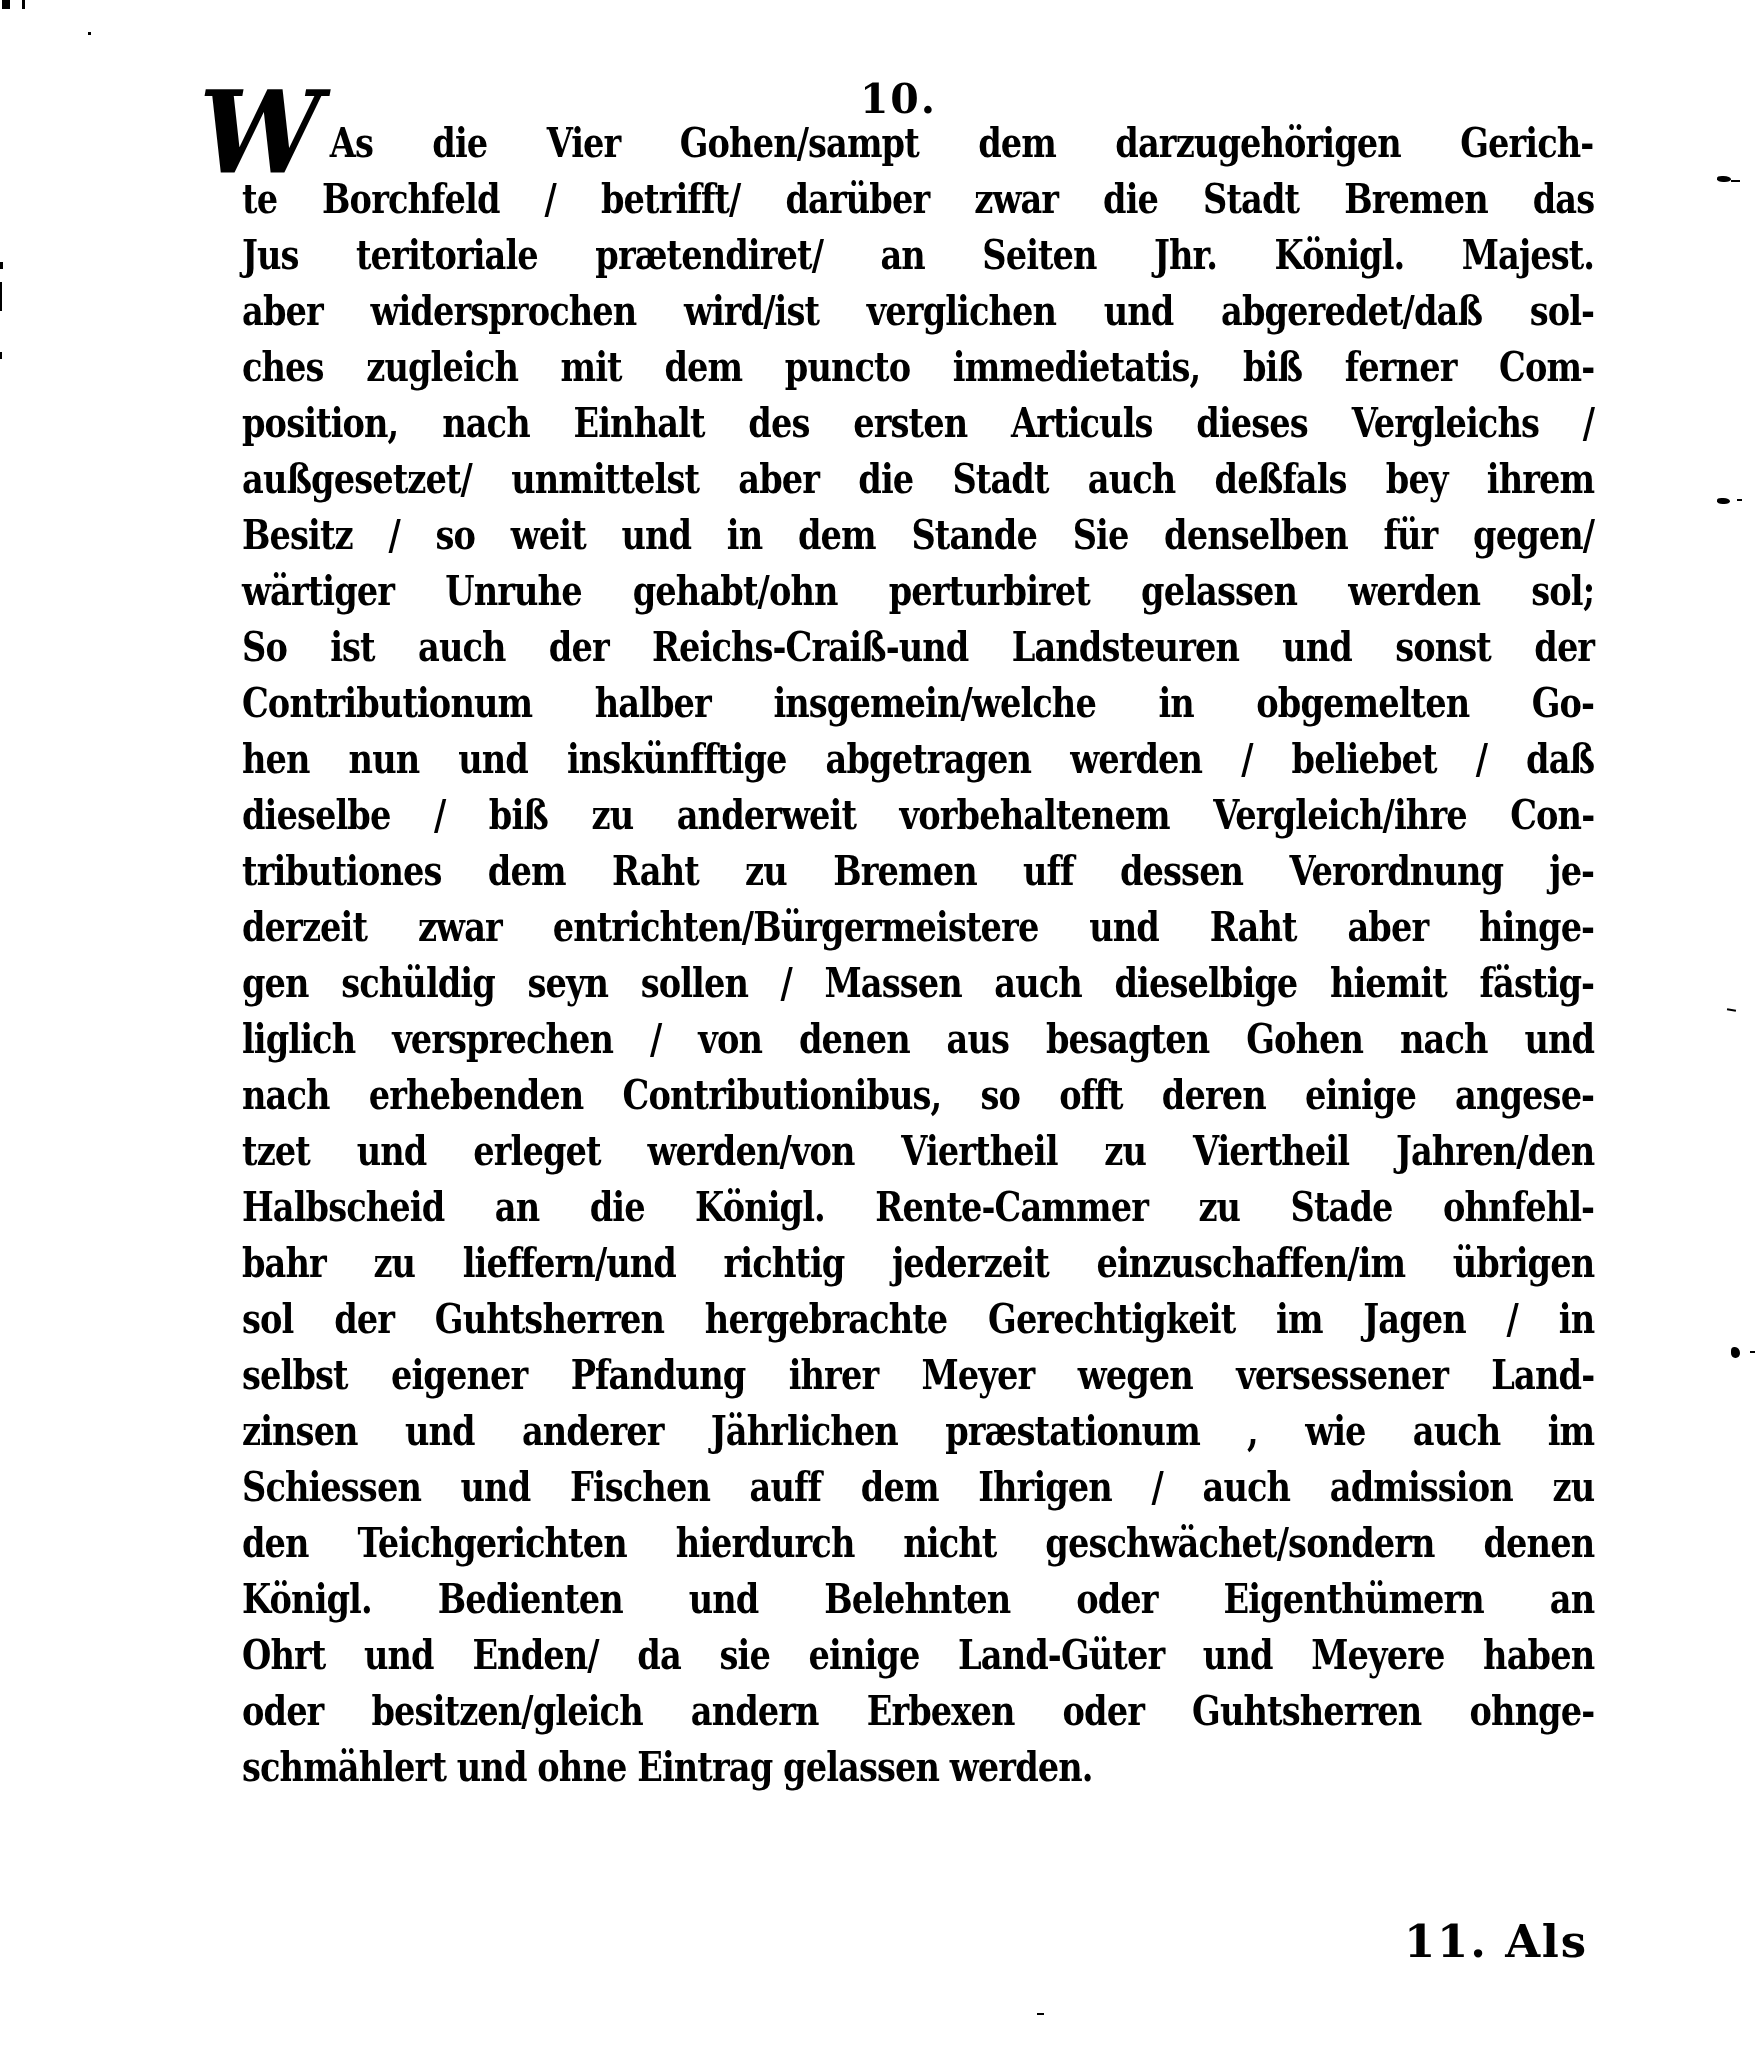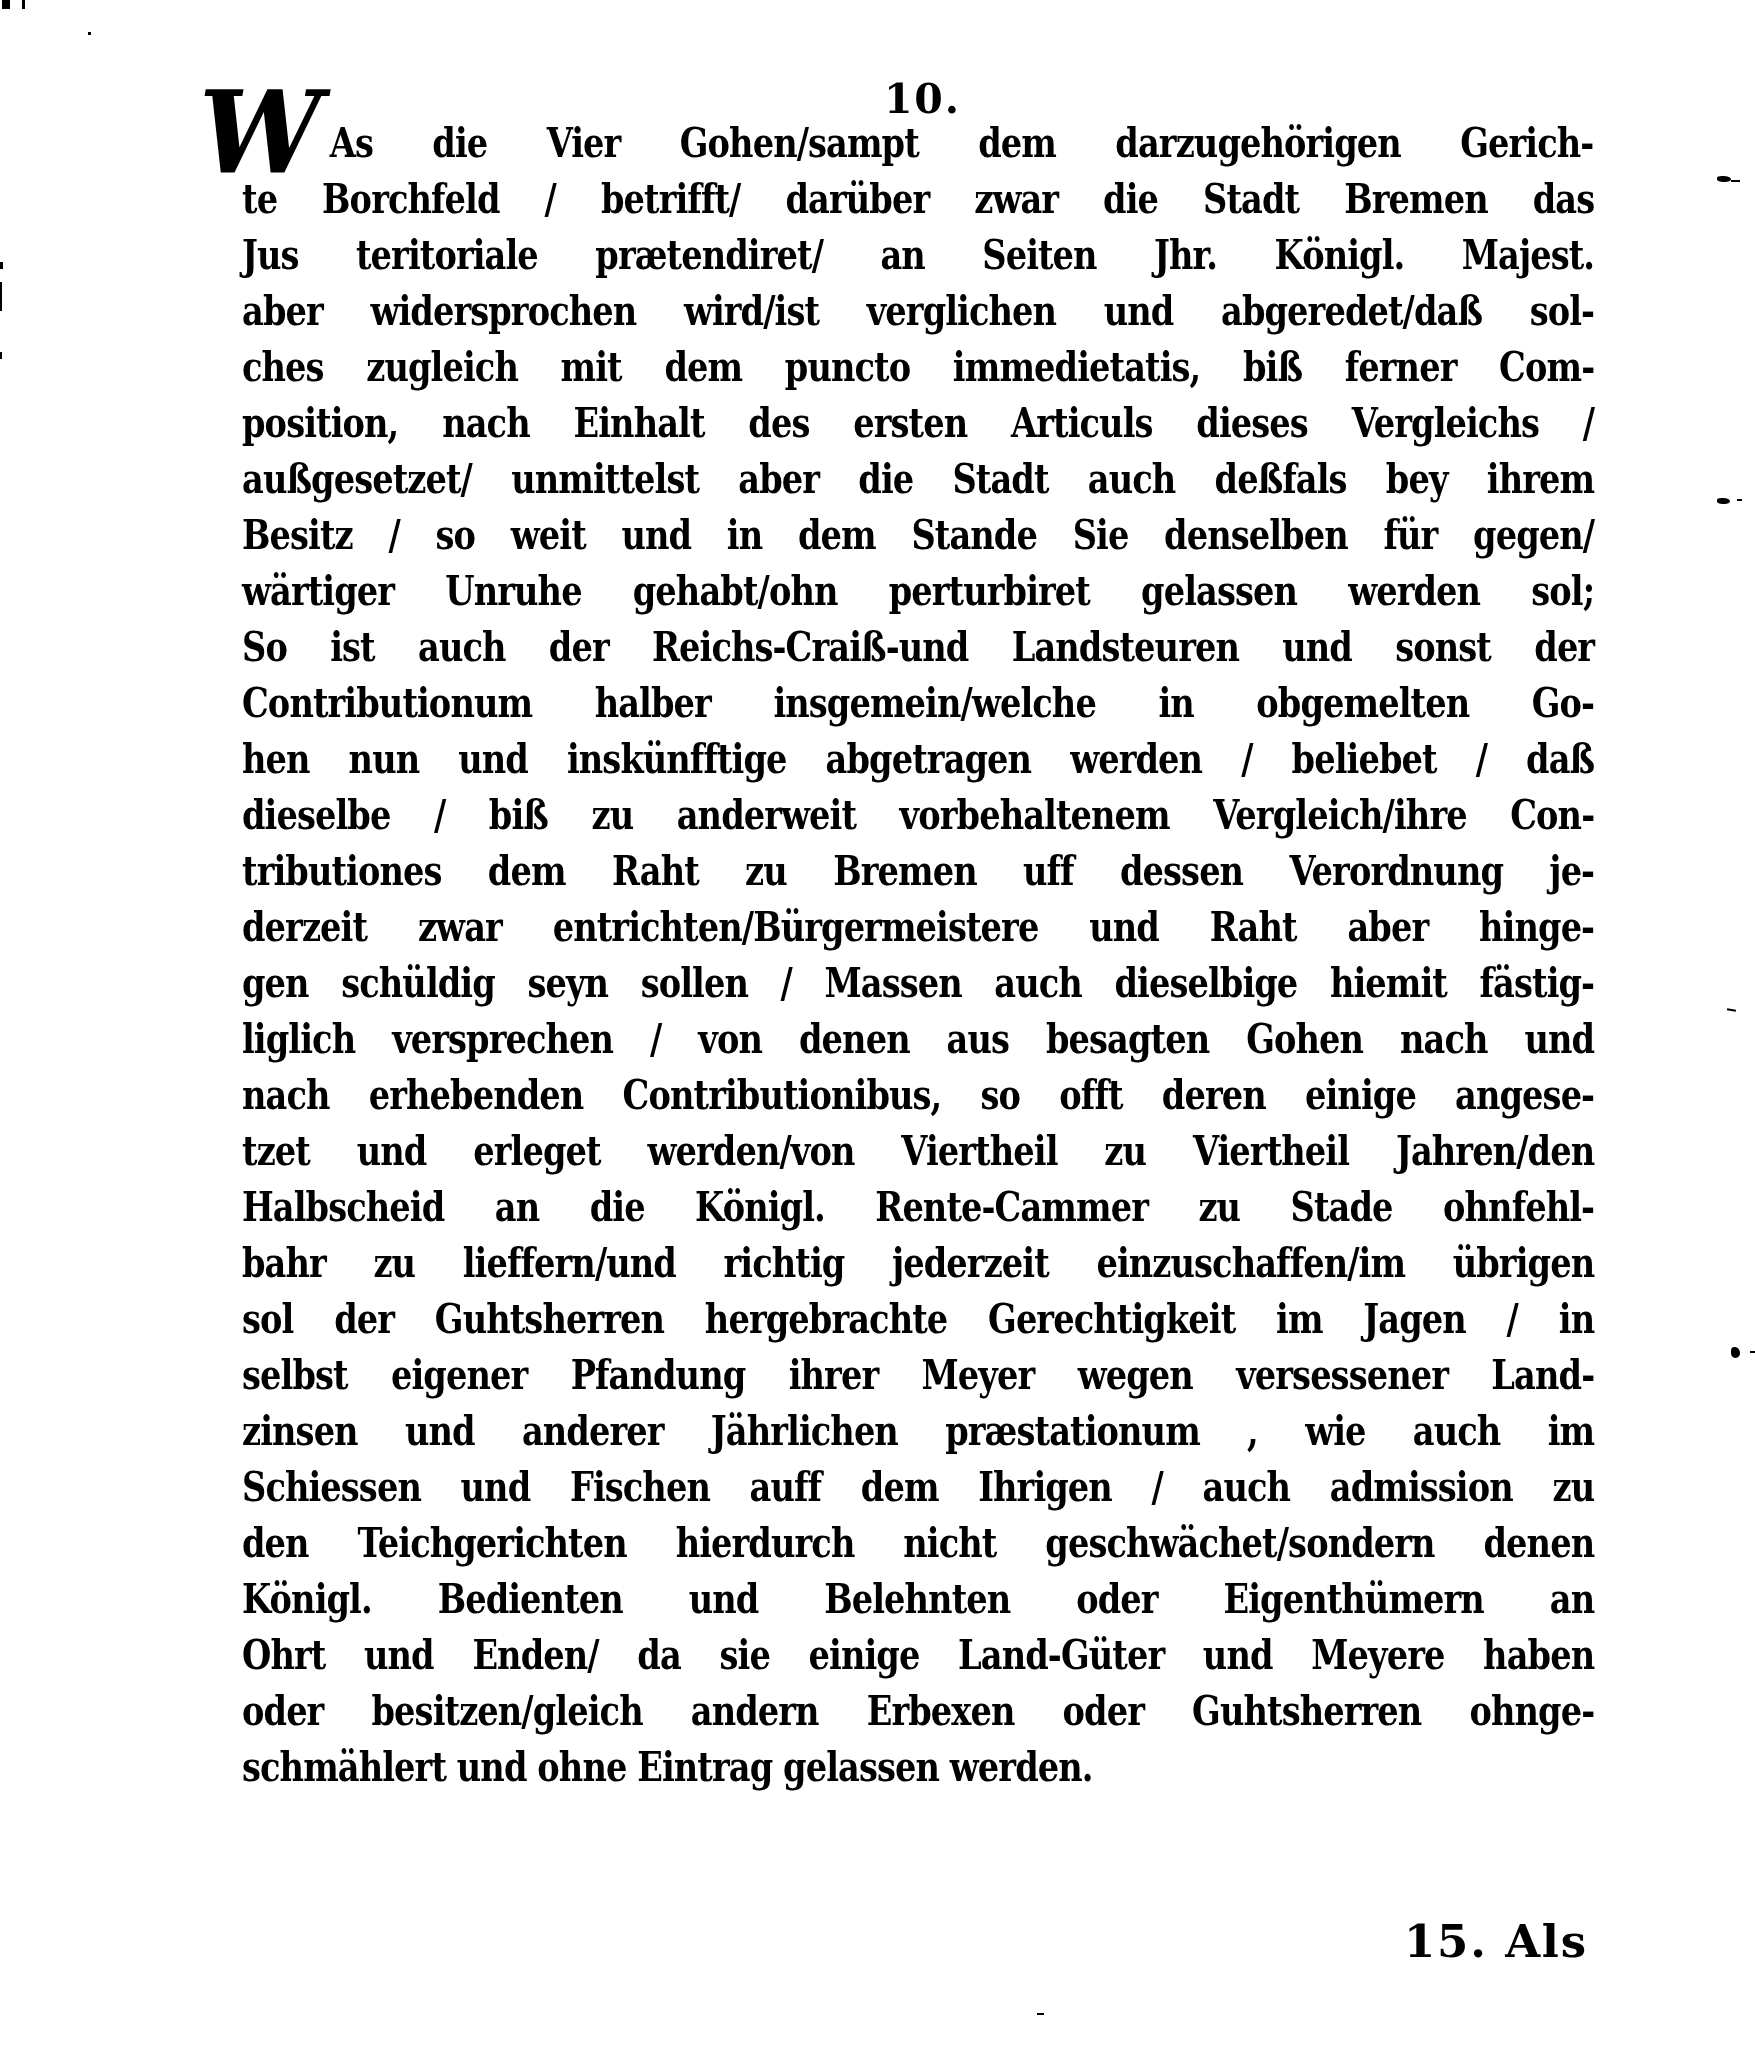--- a/index.html
+++ b/index.html
@@ -26,21 +26,20 @@
     .page-number {
       position: absolute;
       left: 860px;
       top: 72px;
       width: 72px;
       text-align: center;
       font-size: 41px;
       font-weight: bold;
       line-height: 54px;
       letter-spacing: 1.8px;
-      margin-left: 24px;
     }
     .text-block {
       position: absolute;
       left: 204px;
       top: 115px;
       width: 1352px;
       margin-left: 38px;
     }
     .line {
       height: 56px;
@@ -153,15 +152,15 @@
     <div class="line">selbst eigener Pfandung ihrer Meyer wegen versessener Land-</div>
     <div class="line">zinsen und anderer Jährlichen præstationum ,  wie auch im</div>
     <div class="line">Schiessen und Fischen auff dem Ihrigen / auch admission zu</div>
     <div class="line">den Teichgerichten hierdurch nicht geschwächet/sondern denen</div>
     <div class="line">Königl.  Bedienten  und  Belehnten  oder  Eigenthümern  an</div>
     <div class="line">Ohrt und Enden/ da sie einige Land-Güter und Meyere haben</div>
     <div class="line">oder besitzen/gleich andern Erbexen oder Guhtsherren  ohnge-</div>
     <div class="line last">schmählert und ohne Eintrag gelassen werden.</div>
   </div>
 
-  <div class="catchword">15. Als</div>
+  <div class="catchword">11. Als</div>
 </div>
 
 
 </body></html>

